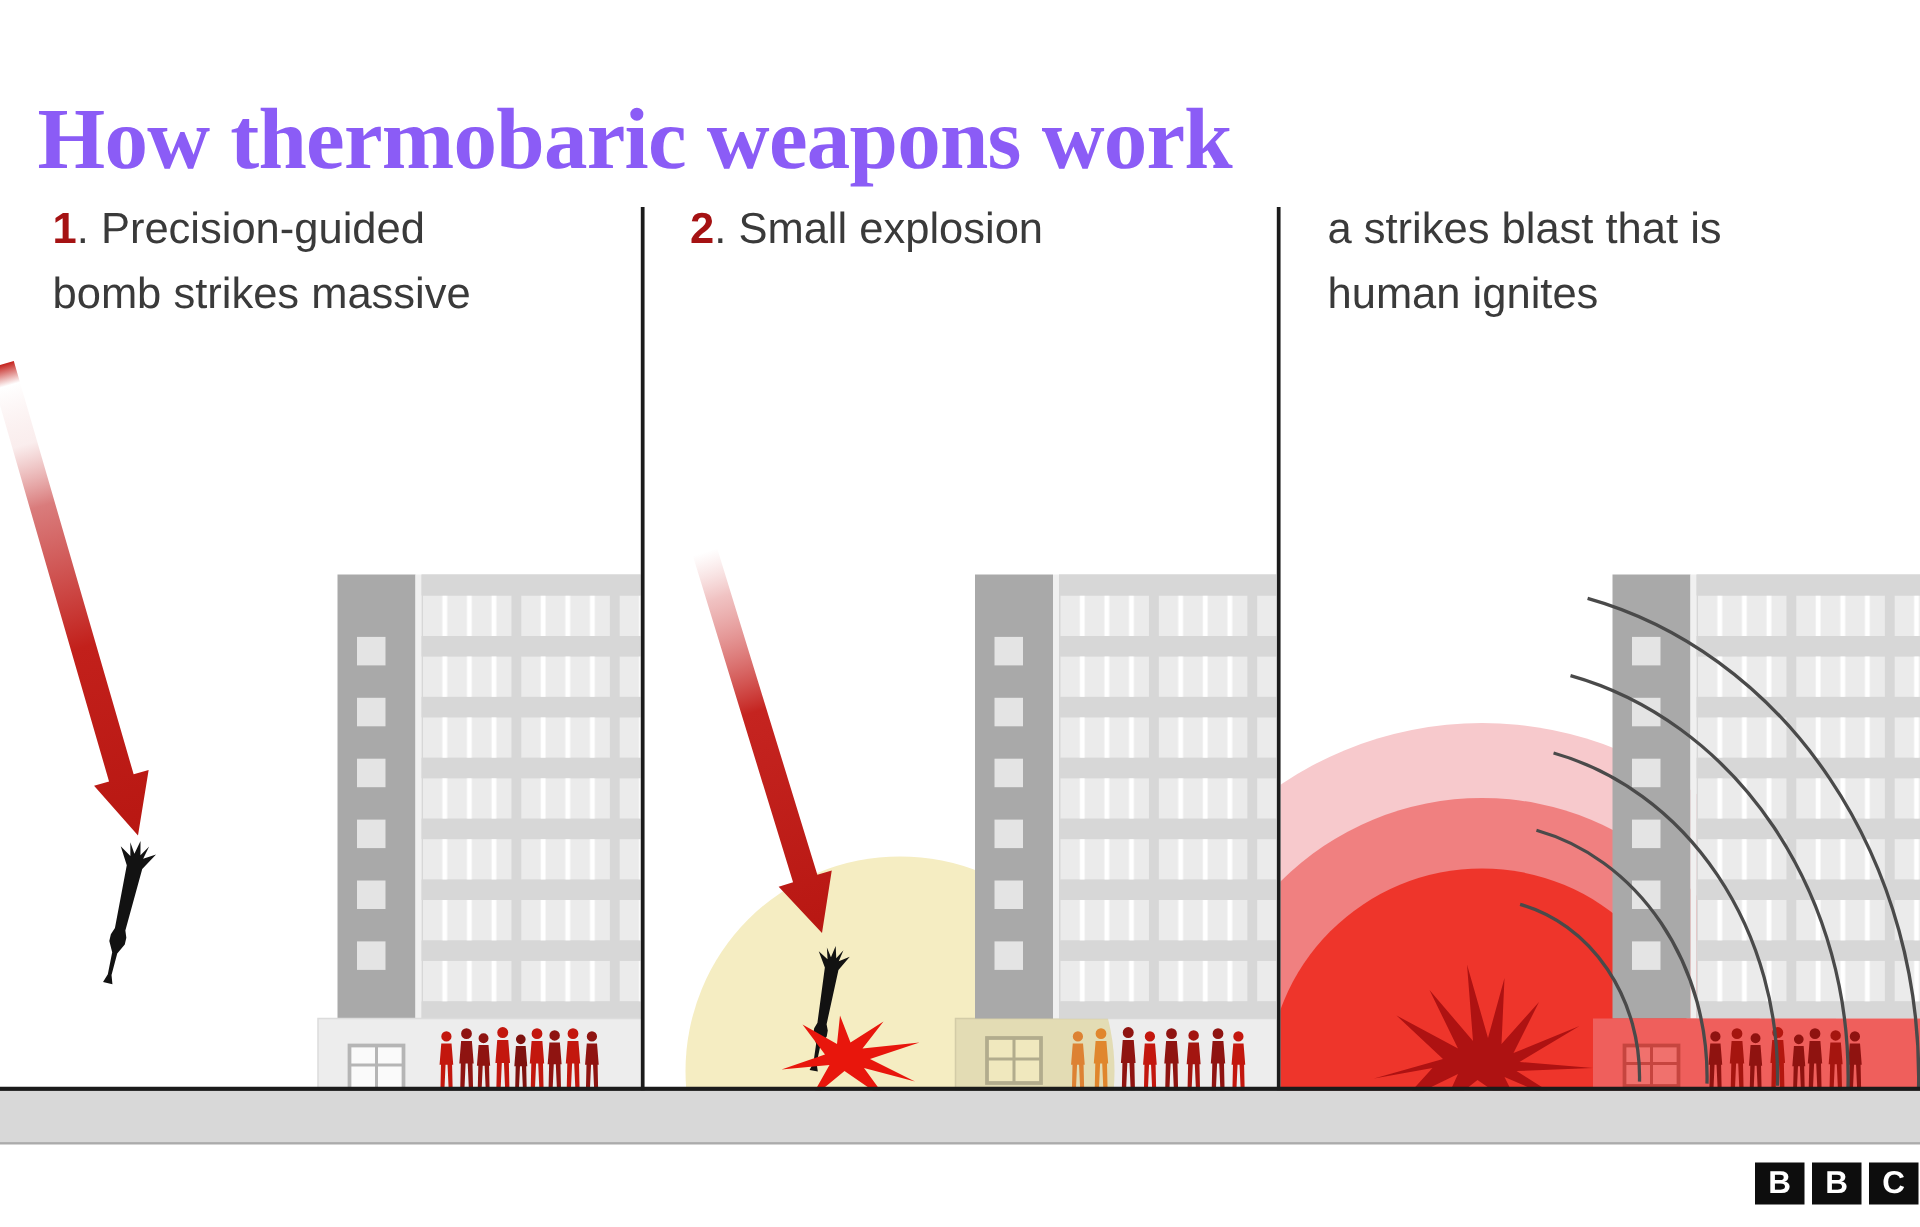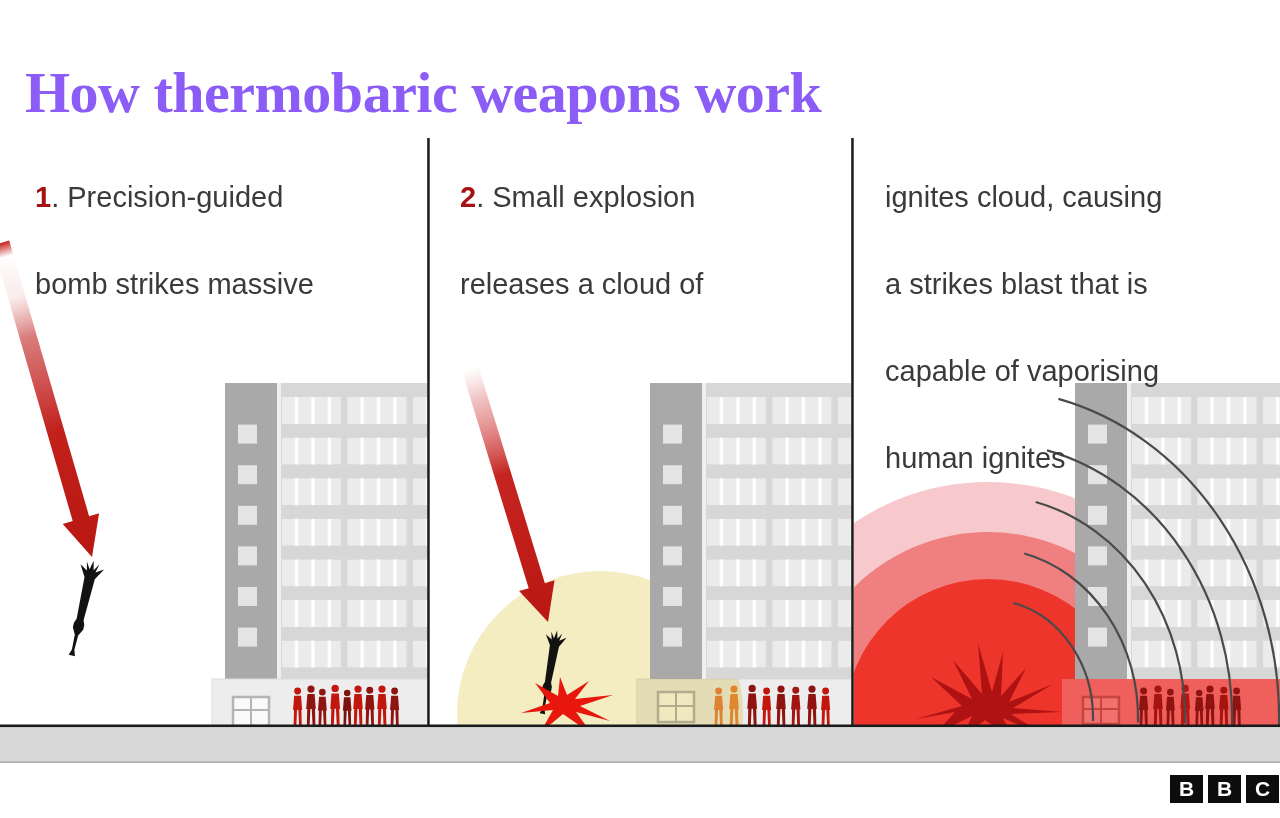--- a/index.html
+++ b/index.html
@@ -7,21 +7,21 @@
     width:1280px;height:818px;background:#ffffff;position:relative;overflow:hidden;
     font-family:"Liberation Sans","DejaVu Sans",sans-serif;
   }
   .title{
     position:absolute;left:25px;top:22px;width:1100px;
     font-family:"Liberation Serif","DejaVu Serif",serif;
     font-weight:700;font-size:58px;line-height:64px;color:#8b5cf6;
     letter-spacing:-0.5px;
   }
   .step{position:absolute;top:132px;font-size:29px;line-height:43px;color:#3a3a3a;}
-  .step .ln{white-space:nowrap;margin-top:44px;}
+  .step .ln{white-space:nowrap;}
   .step .num{font-weight:700;color:#a51213;}
   .step-1{left:35px;}
   .step-2{left:460px;}
   .step-3{left:885px;}
   .scene{position:absolute;left:0;top:0;width:1280px;height:818px;}
   .bbc{position:absolute;left:1170px;top:775px;display:flex;gap:5px;}
   .bbc .sq{
     width:33px;height:28px;background:#0d0d0d;color:#ffffff;
     display:flex;align-items:center;justify-content:center;
     font-weight:700;font-size:21px;font-family:"Liberation Sans","DejaVu Sans",sans-serif;
@@ -286,27 +286,24 @@
 
 <h1 class="title">How thermobaric weapons work</h1>
 
 <div class="step step-1">
   <div class="ln"><span class="num">1</span><span>. </span><span>Precision-guided</span></div>
   <div class="ln">bomb strikes massive</div>
 </div>
 
 <div class="step step-2">
   <div class="ln"><span class="num">2</span><span>. </span><span>Small explosion</span></div>
-  <div class="ln">releases a cloud of</div>
 </div>
 
 <div class="step step-3">
-  <div class="ln">ignites cloud, causing</div>
   <div class="ln">a strikes blast that is</div>
-  <div class="ln">capable of vaporising</div>
   <div class="ln">human ignites</div>
 </div>
 
 <div class="bbc">
   <div class="sq">B</div>
   <div class="sq">B</div>
   <div class="sq">C</div>
 </div>
 
 </body></html>

